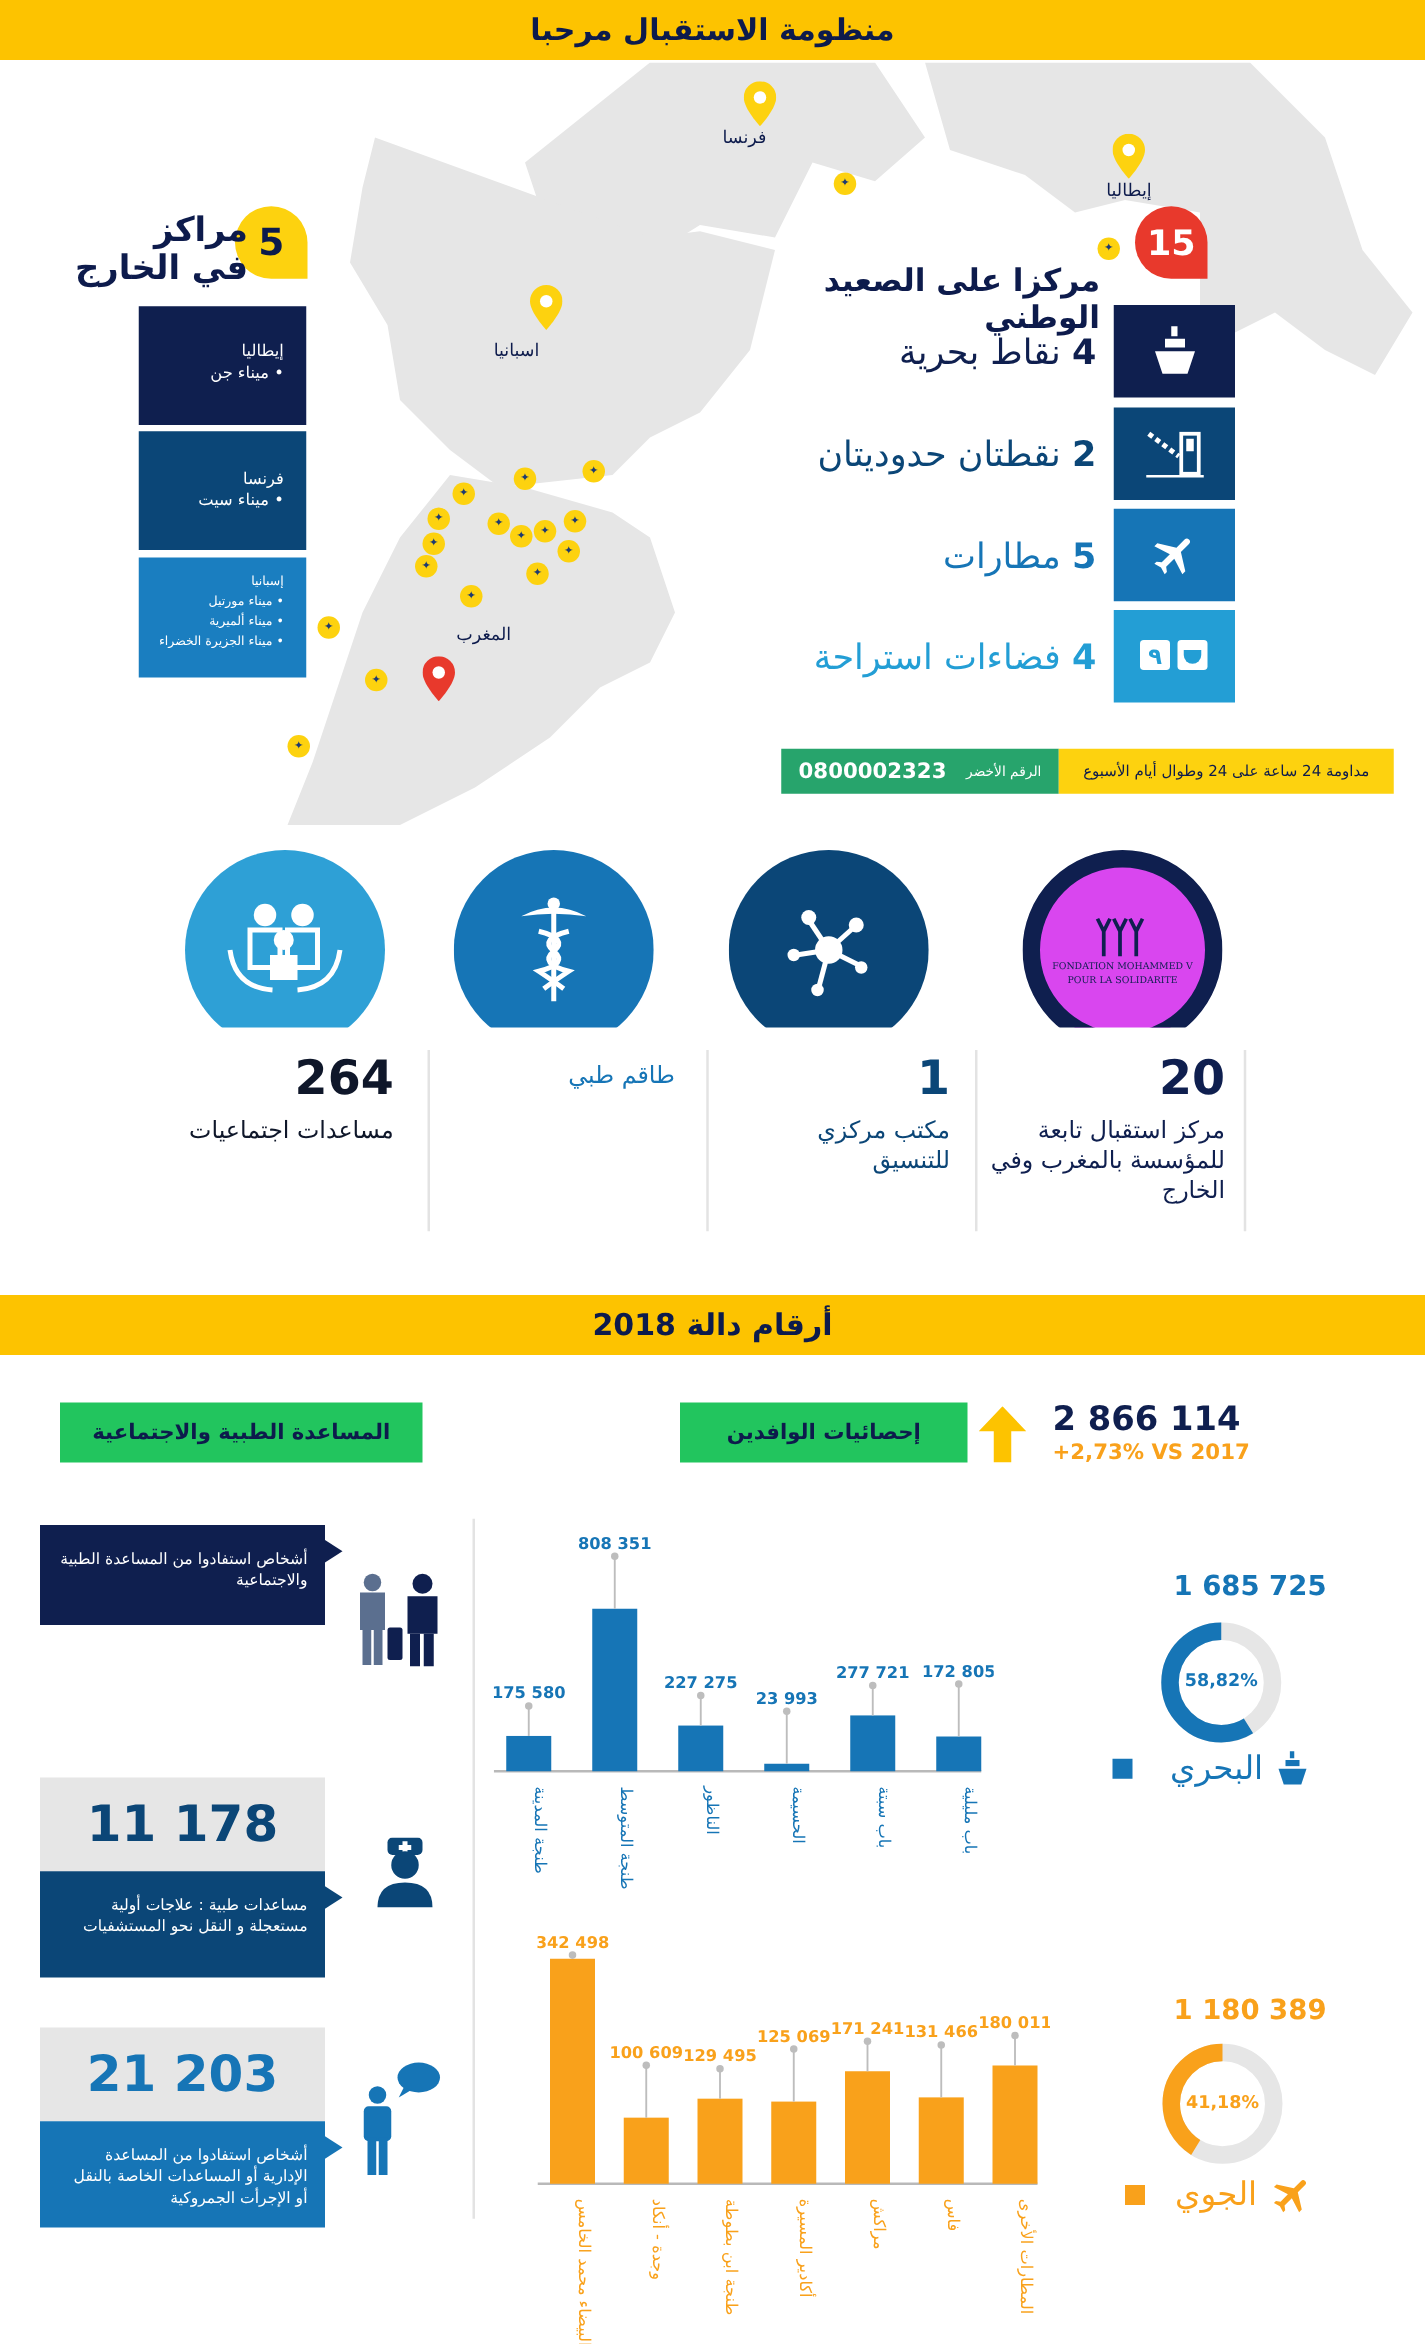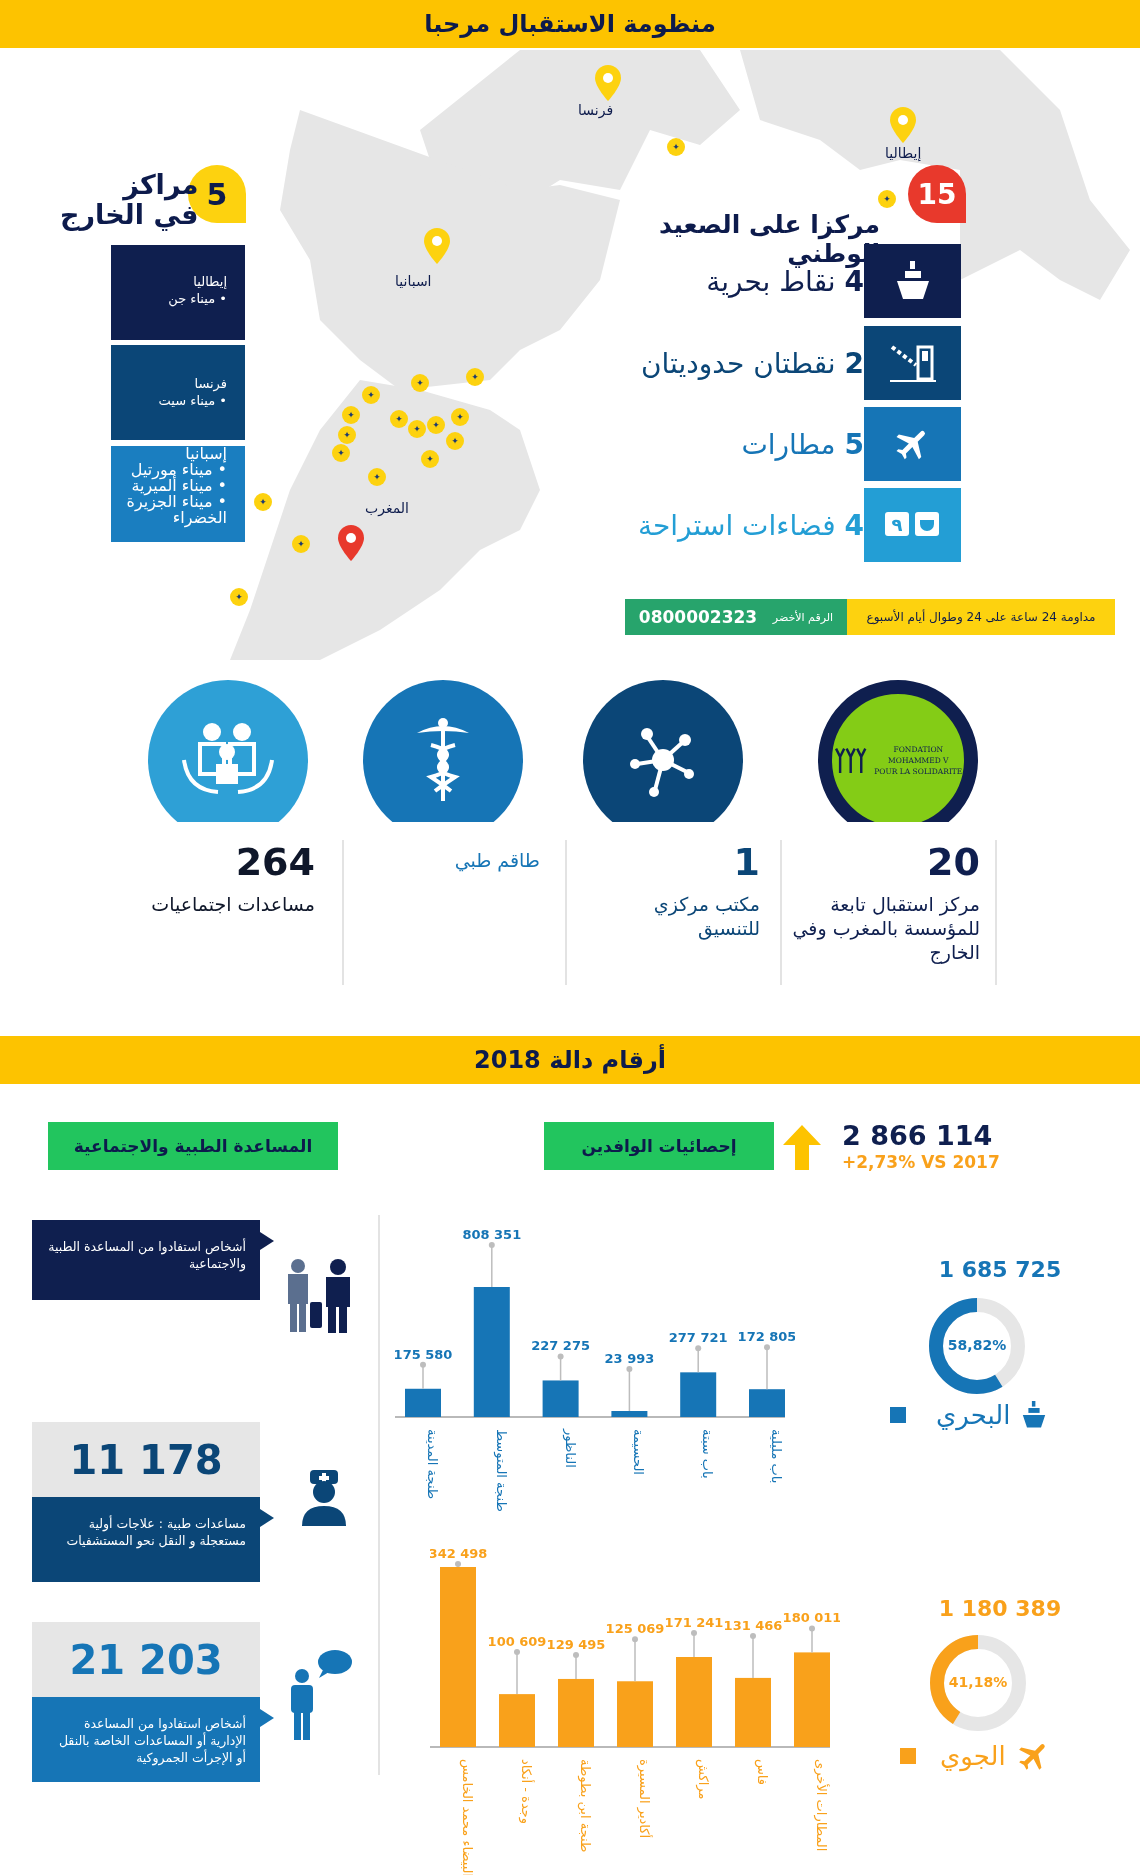--- a/index.html
+++ b/index.html
@@ -10,21 +10,21 @@
 .pin{position:absolute;width:26px;height:36px}
 .maplabel{position:absolute;font-size:14px;color:#0d1b4c;white-space:nowrap}
 .dot{position:absolute;width:18px;height:18px;border-radius:50%;background:#fdd20f;display:flex;align-items:center;justify-content:center;font-size:9px;color:#1d3a70}
 .abroad-title{position:absolute;left:60px;top:170px;font-size:27px;font-weight:bold;text-align:right;line-height:30px;direction:rtl}
 .badge5{position:absolute;left:188px;top:165px;width:58px;height:58px;border-radius:50% 50% 0 50%;background:#fdd20f;display:flex;align-items:center;justify-content:center;font-size:30px;font-weight:bold;color:#0d1b4c}
 .abroad-box{position:absolute;left:111px;width:134px;color:#fff;direction:rtl;padding:10px 18px 0 6px;font-size:13px;line-height:17px}
 .abroad-box ul{list-style:none}
 .abroad-box li::before{content:"• ";}
 .badge15{position:absolute;left:908px;top:165px;width:58px;height:58px;border-radius:50% 50% 0 50%;background:#e8392c;color:#fff;font-size:28px;font-weight:bold;display:flex;align-items:center;justify-content:center}
 .national-title{position:absolute;left:560px;top:210px;width:320px;text-align:right;direction:rtl;font-size:25px;font-weight:bold;color:#0d1b4c}
-.ptrow{position:absolute;left:596px;width:365px;height:74px;display:flex;align-items:center;justify-content:flex-end;}
+.ptrow{position:absolute;left:623px;width:365px;height:74px;display:flex;align-items:center;justify-content:flex-end;gap:14px}
 .ptlabel{font-size:28px;direction:rtl;white-space:nowrap}
 .pticon{width:97px;height:74px;display:flex;align-items:center;justify-content:center}
 .hotline{position:absolute;left:625px;top:599px;width:490px;height:36px;display:flex}
 .hl-green{background:#27a46c;color:#fff;width:222px;display:flex;align-items:center;justify-content:space-around;direction:rtl;padding:0 6px}
 .hl-yellow{background:#fdd20f;flex:1;display:flex;align-items:center;justify-content:center;direction:rtl;font-size:12px;color:#0d1b4c}
 .circle{position:absolute;top:680px;width:160px;height:142px;overflow:hidden}
 .circle .c{width:160px;height:160px;border-radius:50%;display:flex;align-items:center;justify-content:center}
 .stat{position:absolute;top:840px;width:200px;text-align:right;direction:rtl}
 .stat .num{font-size:38px;font-weight:bold}
 .stat .lbl{font-size:19px;line-height:24px;margin-top:8px}
@@ -101,21 +101,21 @@
   <ul>
       <li>ميناء جن</li>
     </ul>
 </div>
 <div class="abroad-box" style="top:345px;height:95px;background:#0b4677;padding-top:30px">
   <div>فرنسا</div>
   <ul>
       <li>ميناء سيت</li>
     </ul>
 </div>
-<div class="abroad-box" style="top:446px;height:96px;background:#1a7ec0;padding-top:0;font-size:16px;line-height:16px">
+<div class="abroad-box" style="top:446px;height:96px;background:#1a7ec0;padding-top:12px;font-size:10px;line-height:16px">
   <div>إسبانيا</div>
   <ul>
     <li>ميناء مورتيل</li>
     <li>ميناء ألميرية</li>
     <li>ميناء الجزيرة الخضراء</li>
   </ul>
 </div>
 
 <div class="badge15">15</div>
 <div class="national-title">مركزا على الصعيد الوطني</div>
@@ -163,21 +163,21 @@
 
 <div class="hotline">
   <div class="hl-green">
     <span style="font-size:11px">الرقم الأخضر</span>
     <span style="font-size:17px;font-weight:bold;direction:ltr">0800002323</span>
   </div>
   <div class="hl-yellow">مداومة 24 ساعة على 24 وطوال أيام الأسبوع</div>
 </div>
 
 <div class="circle" style="left:818px">
-  <div class="c" style="background:#84cc16;border:14px solid #0f1f4f;flex-direction:row">
+  <div class="c" style="background:#d946ef;border:14px solid #0f1f4f;flex-direction:column">
     <svg width="50" height="36" viewBox="0 0 50 36">
         <g stroke="#0f1f4f" stroke-width="3" fill="none">
           <path d="M5 4 l5 10 l5 -10 M10 14 v20"></path>
           <path d="M18 4 l5 10 l5 -10 M23 14 v20"></path>
           <path d="M31 4 l5 10 l5 -10 M36 14 v20"></path>
         </g>
       </svg>
     <div style="font-family:'DejaVu Serif',serif;font-size:7.5px;color:#0f1f4f;text-align:center;line-height:11px">
       <div>FONDATION MOHAMMED V</div>
       <div>POUR LA SOLIDARITE</div>

